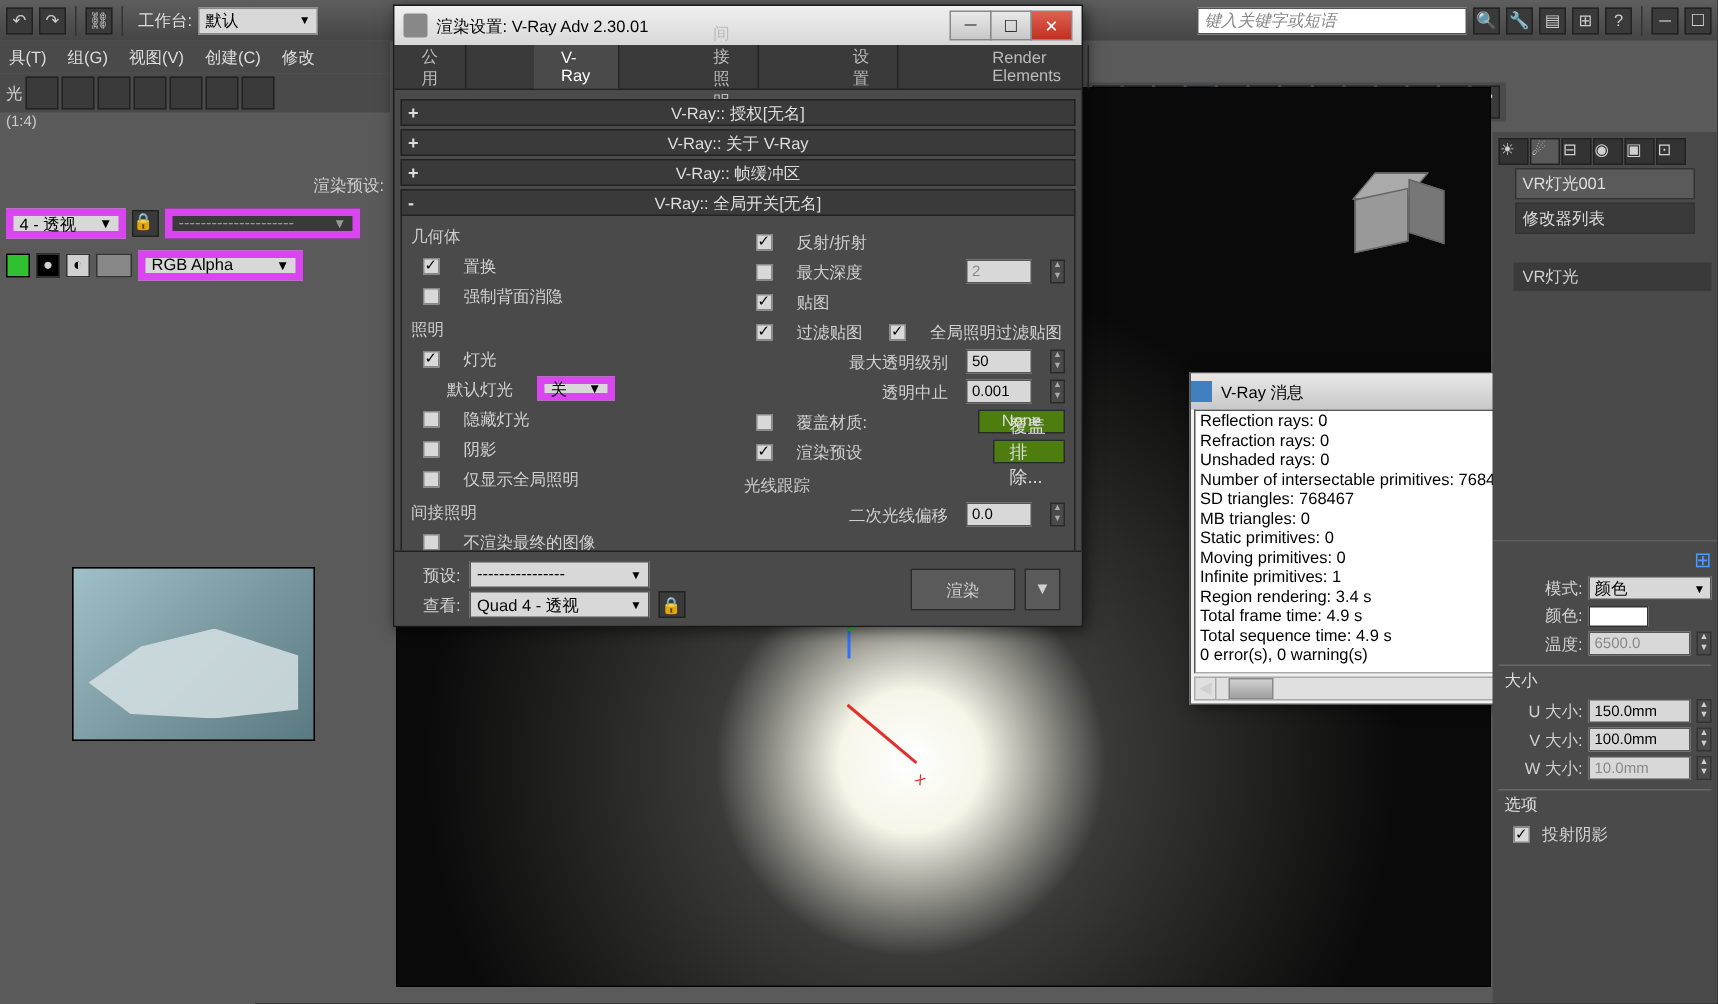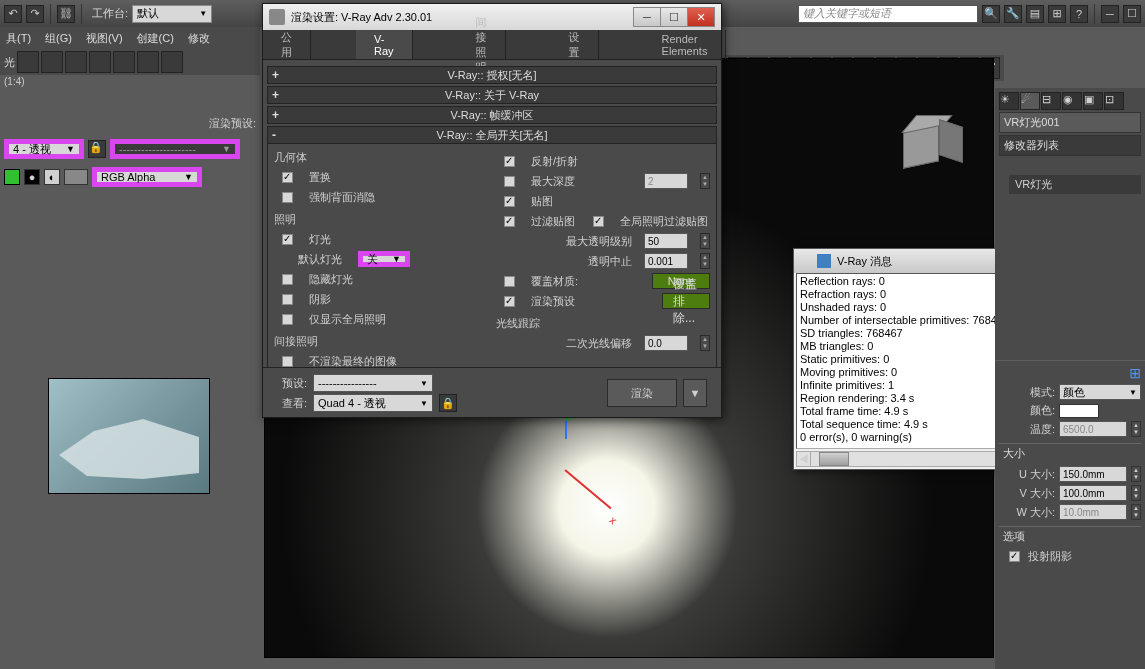--- a/index.html
+++ b/index.html
@@ -46,21 +46,21 @@
 .cube-face { position:absolute; background:#999; border:1px solid #666; }
 .cf1 { width:36px; height:36px; left:0; top:10px; transform:skewY(-12deg); }
 .cf2 { width:24px; height:36px; left:36px; top:4px; transform:skewY(18deg); background:#777; }
 .cf3 { width:36px; height:18px; left:6px; top:-4px; transform:skewX(-40deg); background:#aaa; }
 
 
 .rightpanel { position:absolute; right:0; top:88px; width:150px; bottom:0; background:#4a4a4a; padding:4px; overflow:hidden; }
 .rp-tabs { display:flex; gap:1px; margin-bottom:2px; }
 .rp-tab { width:20px; height:18px; background:#333; border:1px solid #222; }
 .rp-tab.act { background:#5a5a5a; }
-.rp-hdr { background:#5a5a5a; border:1px solid #333; padding:2px 4px; margin:2px 0; color:#ddd; }
+.rp-hdr { background:#5a5a5a; border:1px solid #333; padding:2px 4px; margin:2px 11px; color:#ddd; }
 .rp-sub { background:#3a3a3a; padding:2px 6px; margin:19px 0 2px 10px; }
 .rp-field { display:flex; align-items:center; gap:4px; margin:3px 0; padding-left:10px; }
 .rp-field .lbl { flex:0 0 46px; text-align:right; }
 .rp-field .val { flex:1; height:16px; background:#d8d8d8; color:#000; border:1px solid #555; padding:0 3px; font-size:10px; display:flex; align-items:center; }
 .rp-field .spin { width:10px; height:16px; background:#4a4a4a; border:1px solid #333; display:flex; flex-direction:column; }
 .rp-field .spin div { flex:1; font-size:6px; text-align:center; line-height:7px; }
 .rp-section-title { padding:2px 4px; color:#ddd; border-top:1px solid #666; margin-top:6px; }
 .chk { display:inline-block; width:11px; height:11px; border:1px solid #888; background:#d8d8d8; margin-right:4px; position:relative; }
 .chk.on::after { content:"✓"; position:absolute; top:-2px; left:0; color:#000; font-size:10px; }
 
@@ -90,21 +90,21 @@
 
 .dlg-footer { position:absolute; bottom:0; left:0; right:0; height:50px; border-top:1px solid #222; background:#4a4a4a; padding:4px 8px; }
 .ft-row { display:flex; align-items:center; gap:6px; margin:2px 0; }
 .ft-row .lbl { width:36px; text-align:right; }
 .ft-dd { width:120px; height:18px; background:#d8d8d8; color:#000; border:1px solid #555; padding:0 4px; display:flex; align-items:center; }
 .render-btn { position:absolute; right:44px; bottom:10px; width:70px; height:28px; background:#5a5a5a; border:1px solid #2a2a2a; display:flex; align-items:center; justify-content:center; }
 .render-arrow { position:absolute; right:14px; bottom:10px; width:24px; height:28px; background:#5a5a5a; border:1px solid #2a2a2a; display:flex; align-items:center; justify-content:center; }
 
 
 .msg-win { position:absolute; left:793px; top:248px; width:310px; height:222px; background:#f0f0f0; border:1px solid #555; box-shadow:2px 2px 8px rgba(0,0,0,0.5); }
-.msg-title { height:24px; background:linear-gradient(#e8e8e8,#c8c8c8); display:flex; align-items:center; padding:0 23px; color:#000; }
+.msg-title { height:24px; background:linear-gradient(#e8e8e8,#c8c8c8); display:flex; align-items:center; padding:0 0; color:#000; }
 .msg-title .ico { width:14px; height:14px; background:#4080c0; margin-right:6px; }
 .msg-body { position:absolute; top:24px; left:2px; right:2px; bottom:20px; background:#fff; border:1px inset #aaa; overflow:hidden; padding:1px 3px; color:#000; font-size:10.5px; line-height:13px; font-family:Tahoma,sans-serif; }
 .msg-scroll { position:absolute; bottom:2px; left:2px; right:2px; height:16px; background:#e0e0e0; border:1px solid #aaa; display:flex; }
 .msg-scroll .thumb { width:30px; height:100%; background:linear-gradient(#d0d0d0,#a0a0a0); border:1px solid #888; margin-left:8px; }
 
 .color-sw { width:40px; height:14px; background:#fff; border:1px solid #333; }
 </style>
 </head>
 <body>
 

